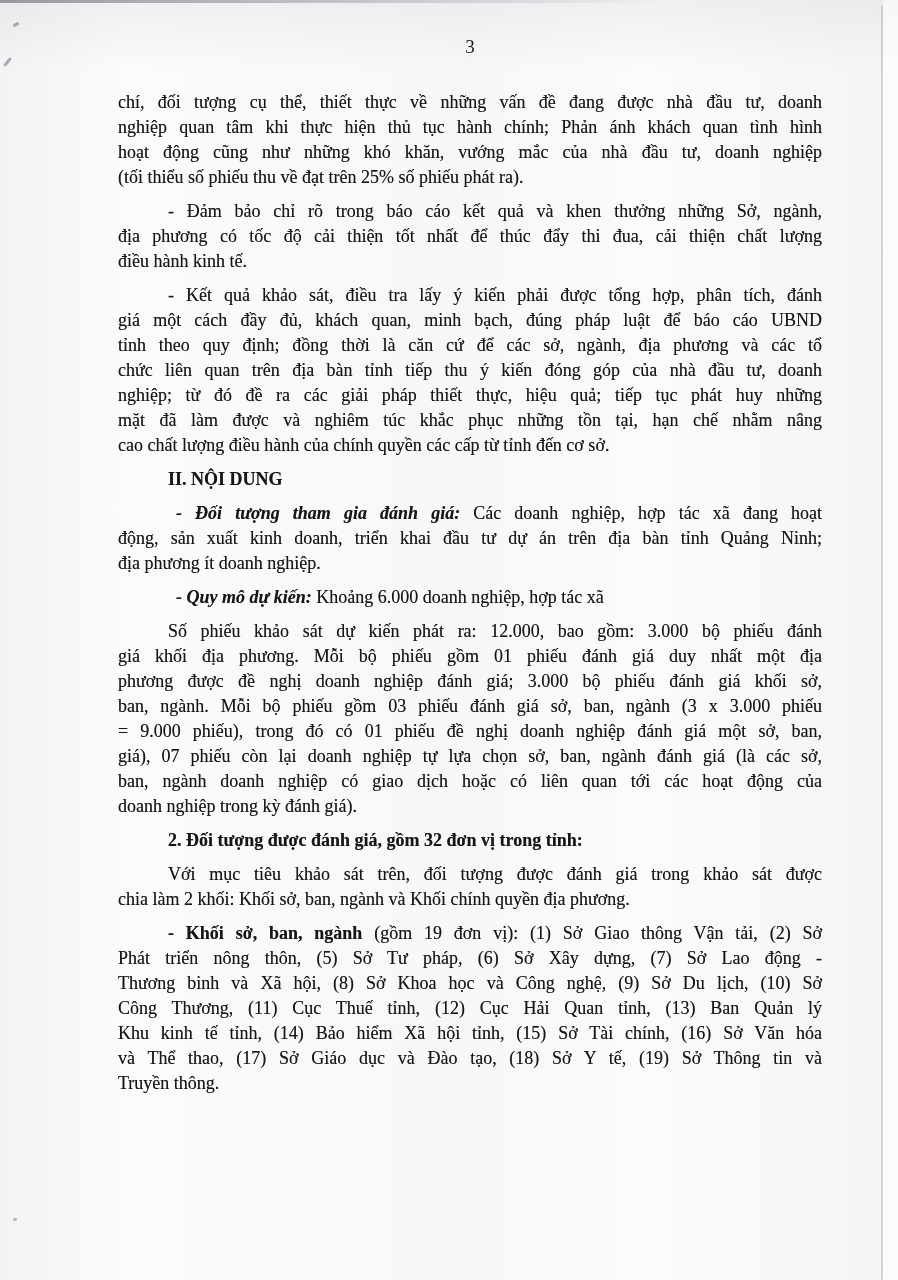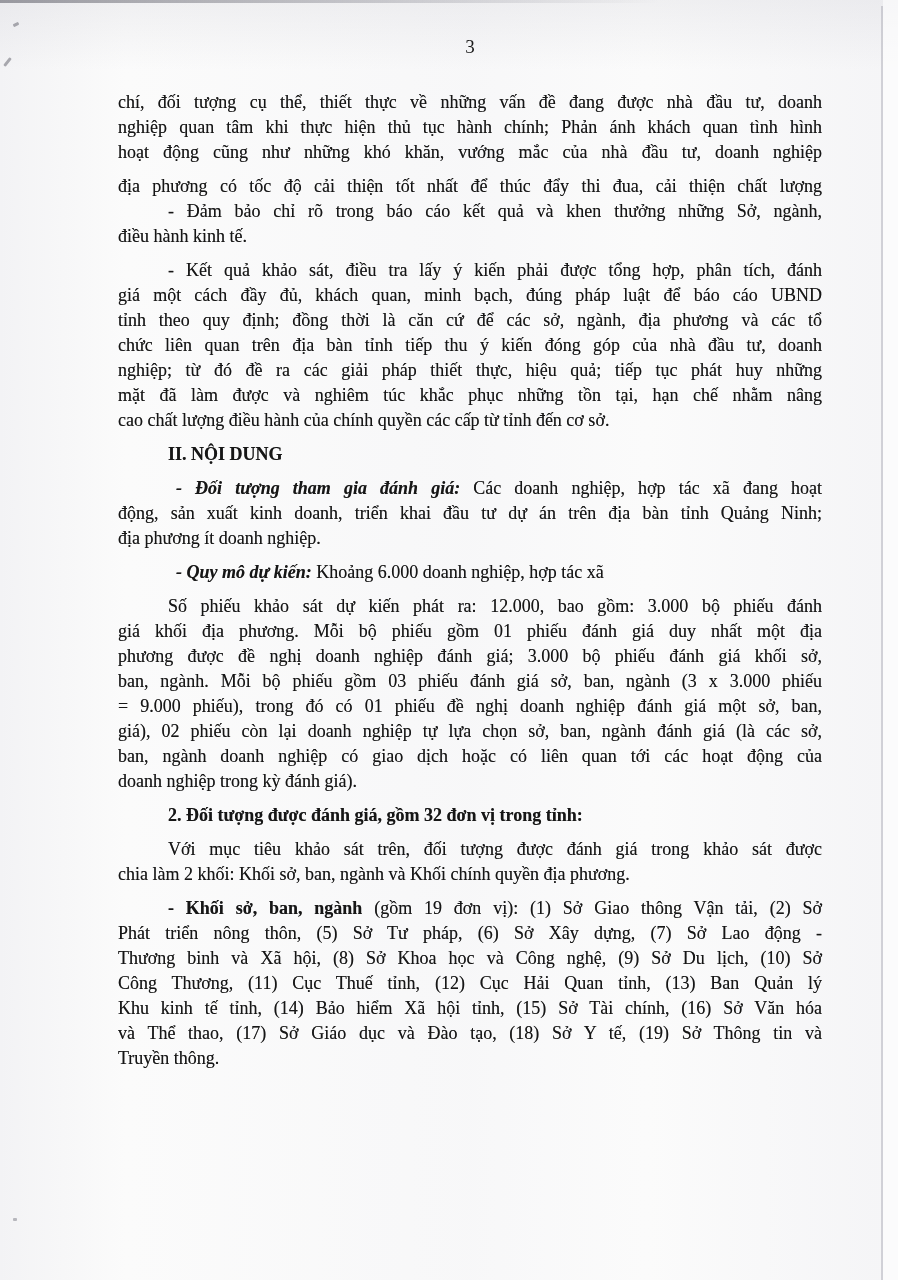--- a/index.html
+++ b/index.html
@@ -66,24 +66,25 @@
 <div class="speck speck-1"></div>
 <div class="speck speck-2"></div>
 <div class="speck speck-3"></div>
 
 <div class="page-number">3</div>
 <div class="doc-body">
     <div class="para body">
       <div class="line first"><span>chí, đối tượng cụ thể, thiết thực về những vấn đề đang được nhà đầu tư, doanh</span></div>
       <div class="line"><span>nghiệp quan tâm khi thực hiện thủ tục hành chính; Phản ánh khách quan tình hình</span></div>
       <div class="line"><span>hoạt động cũng như những khó khăn, vướng mắc của nhà đầu tư, doanh nghiệp</span></div>
+      <div class="line last"><span>(tối thiểu số phiếu thu về đạt trên 25% số phiếu phát ra).</span></div>
     </div>
     <div class="para body">
+      <div class="line first indent"><span>- Đảm bảo chỉ rõ trong báo cáo kết quả và khen thưởng những Sở, ngành,</span></div>
       <div class="line"><span>địa phương có tốc độ cải thiện tốt nhất để thúc đẩy thi đua, cải thiện chất lượng</span></div>
-      <div class="line first indent"><span>- Đảm bảo chỉ rõ trong báo cáo kết quả và khen thưởng những Sở, ngành,</span></div>
       <div class="line last"><span>điều hành kinh tế.</span></div>
     </div>
     <div class="para body">
       <div class="line first indent"><span>- Kết quả khảo sát, điều tra lấy ý kiến phải được tổng hợp, phân tích, đánh</span></div>
       <div class="line"><span>giá một cách đầy đủ, khách quan, minh bạch, đúng pháp luật để báo cáo UBND</span></div>
       <div class="line"><span>tỉnh theo quy định; đồng thời là căn cứ để các sở, ngành, địa phương và các tổ</span></div>
       <div class="line"><span>chức liên quan trên địa bàn tỉnh tiếp thu ý kiến đóng góp của nhà đầu tư, doanh</span></div>
       <div class="line"><span>nghiệp; từ đó đề ra các giải pháp thiết thực, hiệu quả; tiếp tục phát huy những</span></div>
       <div class="line"><span>mặt đã làm được và nghiêm túc khắc phục những tồn tại, hạn chế nhằm nâng</span></div>
       <div class="line last"><span>cao chất lượng điều hành của chính quyền các cấp từ tỉnh đến cơ sở.</span></div>
@@ -98,21 +99,21 @@
     </div>
     <div class="para body">
       <div class="line first last indent"><span class="bold italic">- Quy mô dự kiến:</span><span> Khoảng 6.000 doanh nghiệp, hợp tác xã</span></div>
     </div>
     <div class="para body">
       <div class="line first indent"><span>Số phiếu khảo sát dự kiến phát ra: 12.000, bao gồm: 3.000 bộ phiếu đánh</span></div>
       <div class="line"><span>giá khối địa phương. Mỗi bộ phiếu gồm 01 phiếu đánh giá duy nhất một địa</span></div>
       <div class="line"><span>phương được đề nghị doanh nghiệp đánh giá; 3.000 bộ phiếu đánh giá khối sở,</span></div>
       <div class="line"><span>ban, ngành. Mỗi bộ phiếu gồm 03 phiếu đánh giá sở, ban, ngành (3 x 3.000 phiếu</span></div>
       <div class="line"><span>= 9.000 phiếu), trong đó có 01 phiếu đề nghị doanh nghiệp đánh giá một sở, ban,</span></div>
-      <div class="line"><span>giá), 02 phiếu còn lại doanh nghiệp tự lựa chọn sở, ban, ngành đánh giá (là các sở,</span></div>
+      <div class="line"><span>giá), 07 phiếu còn lại doanh nghiệp tự lựa chọn sở, ban, ngành đánh giá (là các sở,</span></div>
       <div class="line"><span>ban, ngành doanh nghiệp có giao dịch hoặc có liên quan tới các hoạt động của</span></div>
       <div class="line last"><span>doanh nghiệp trong kỳ đánh giá).</span></div>
     </div>
     <div class="para heading">
       <div class="line first last indent"><span class="bold">2. Đối tượng được đánh giá, gồm 32 đơn vị trong tỉnh:</span></div>
     </div>
     <div class="para body">
       <div class="line first indent"><span>Với mục tiêu khảo sát trên, đối tượng được đánh giá trong khảo sát được</span></div>
       <div class="line last"><span>chia làm 2 khối: Khối sở, ban, ngành và Khối chính quyền địa phương.</span></div>
     </div>

